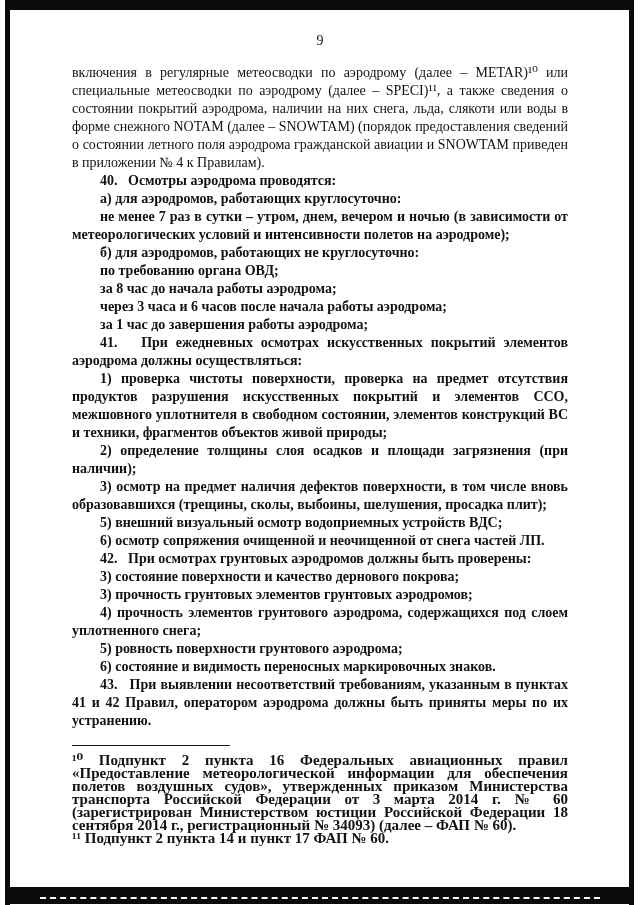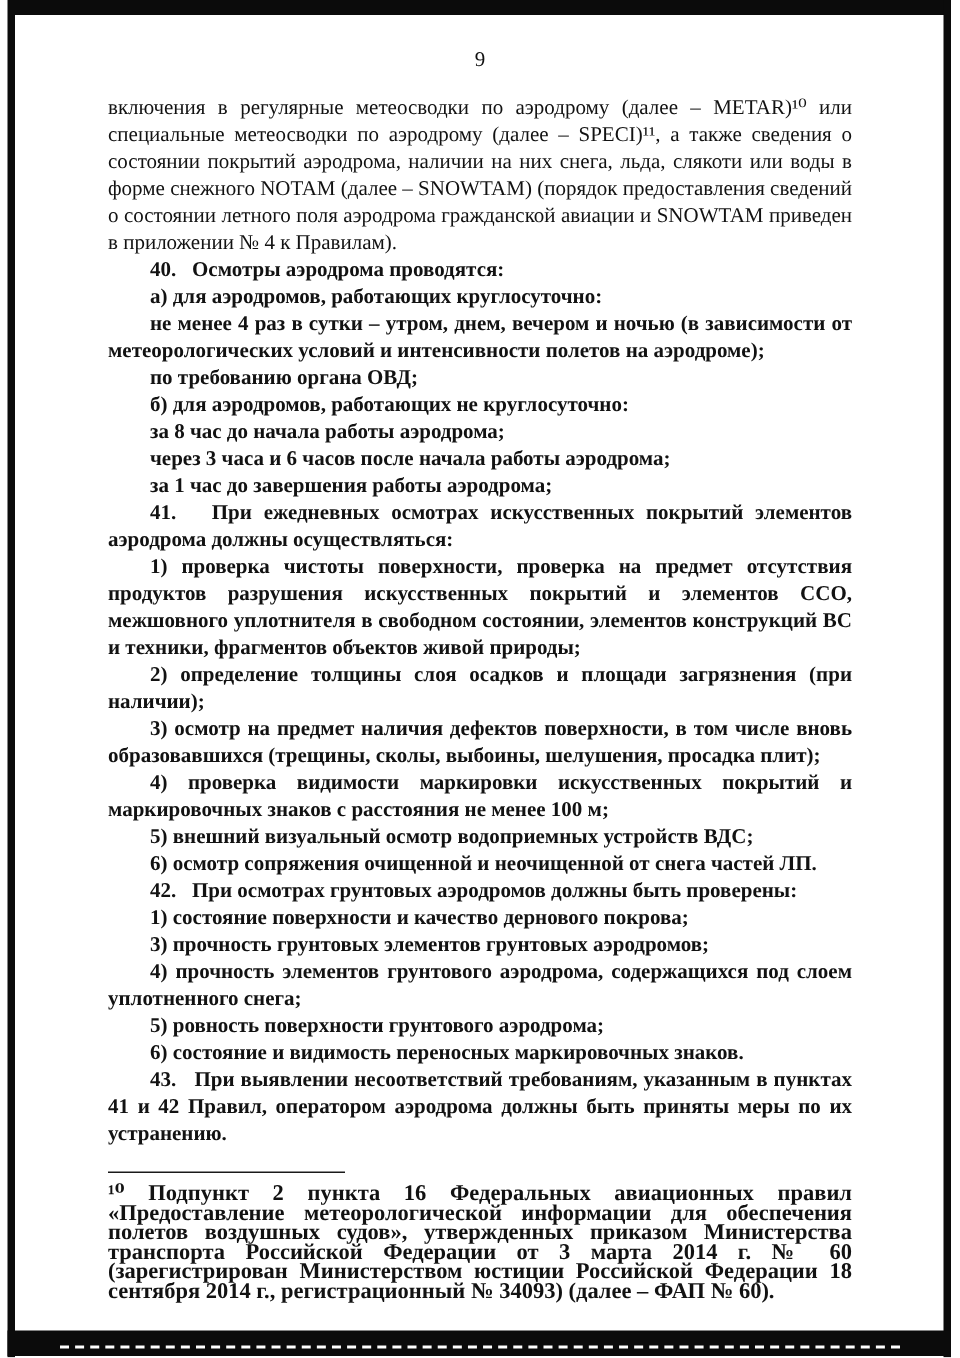--- a/index.html
+++ b/index.html
@@ -66,39 +66,39 @@
   <div class="bar-right"></div>
   <div class="bar-bottom"></div>
   <div class="bottom-dash"></div>
 
   <div class="content">
     <div class="page-number">9</div>
     <div class="body-text">
         <p class="para">включения в регулярные метеосводки по аэродрому (далее – METAR)¹⁰ или специальные метеосводки по аэродрому (далее – SPECI)¹¹, а также сведения о состоянии покрытий аэродрома, наличии на них снега, льда, слякоти или воды в форме снежного NOTAM (далее – SNOWTAM) (порядок предоставления сведений о состоянии летного поля аэродрома гражданской авиации и SNOWTAM приведен в приложении № 4 к Правилам).</p>
         <p class="para indent">40.&nbsp;&nbsp;&nbsp;Осмотры аэродрома проводятся:</p>
         <p class="para indent">а) для аэродромов, работающих круглосуточно:</p>
-        <p class="para indent">не менее 4 раз в сутки – утром, днем, вечером и ночью (в зависимости от метеорологических условий и интенсивности полетов на аэродроме);</p>
+        <p class="para indent">не менее 7 раз в сутки – утром, днем, вечером и ночью (в зависимости от метеорологических условий и интенсивности полетов на аэродроме);</p>
+        <p class="para indent">б) для аэродромов, работающих не круглосуточно:</p>
         <p class="para indent">по требованию органа ОВД;</p>
-        <p class="para indent">б) для аэродромов, работающих не круглосуточно:</p>
         <p class="para indent">за 8 час до начала работы аэродрома;</p>
         <p class="para indent">через 3 часа и 6 часов после начала работы аэродрома;</p>
         <p class="para indent">за 1 час до завершения работы аэродрома;</p>
         <p class="para indent">41.&nbsp;&nbsp;&nbsp;При ежедневных осмотрах искусственных покрытий элементов аэродрома должны осуществляться:</p>
         <p class="para indent">1) проверка чистоты поверхности, проверка на предмет отсутствия продуктов разрушения искусственных покрытий и элементов ССО, межшовного уплотнителя в свободном состоянии, элементов конструкций ВС и техники, фрагментов объектов живой природы;</p>
         <p class="para indent">2) определение толщины слоя осадков и площади загрязнения (при наличии);</p>
         <p class="para indent">3) осмотр на предмет наличия дефектов поверхности, в том числе вновь образовавшихся (трещины, сколы, выбоины, шелушения, просадка плит);</p>
-        <p class="para indent">4) проверка видимости маркировки искусственных покрытий и маркировочных знаков с расстояния не менее 100 м;</p>
         <p class="para indent">5) внешний визуальный осмотр водоприемных устройств ВДС;</p>
         <p class="para indent">6) осмотр сопряжения очищенной и неочищенной от снега частей ЛП.</p>
         <p class="para indent">42.&nbsp;&nbsp;&nbsp;При осмотрах грунтовых аэродромов должны быть проверены:</p>
-        <p class="para indent">1) состояние поверхности и качество дернового покрова;</p>
+        <p class="para indent">3) состояние поверхности и качество дернового покрова;</p>
         <p class="para indent">3) прочность грунтовых элементов грунтовых аэродромов;</p>
         <p class="para indent">4) прочность элементов грунтового аэродрома, содержащихся под слоем уплотненного снега;</p>
         <p class="para indent">5) ровность поверхности грунтового аэродрома;</p>
         <p class="para indent">6) состояние и видимость переносных маркировочных знаков.</p>
         <p class="para indent">43.&nbsp;&nbsp;&nbsp;При выявлении несоответствий требованиям, указанным в пунктах 41 и 42 Правил, оператором аэродрома должны быть приняты меры по их устранению.</p>
       </div>
     <hr class="footnote-sep">
     <div class="footnotes">
         <p class="footnote">¹⁰ Подпункт 2 пункта 16 Федеральных авиационных правил «Предоставление метеорологической информации для обеспечения полетов воздушных судов», утвержденных приказом Министерства транспорта Российской Федерации от 3 марта 2014 г. № 60 (зарегистрирован Министерством юстиции Российской Федерации 18 сентября 2014 г., регистрационный № 34093) (далее – ФАП № 60).</p>
+        <p class="footnote">¹¹ Подпункт 2 пункта 14 и пункт 17 ФАП № 60.</p>
       </div>
   </div>
 </div>
 
 </body></html>

